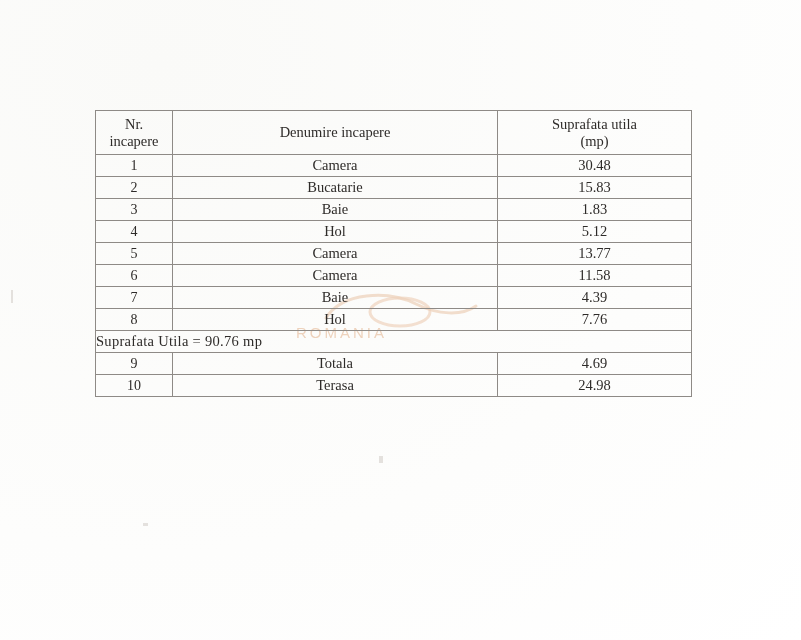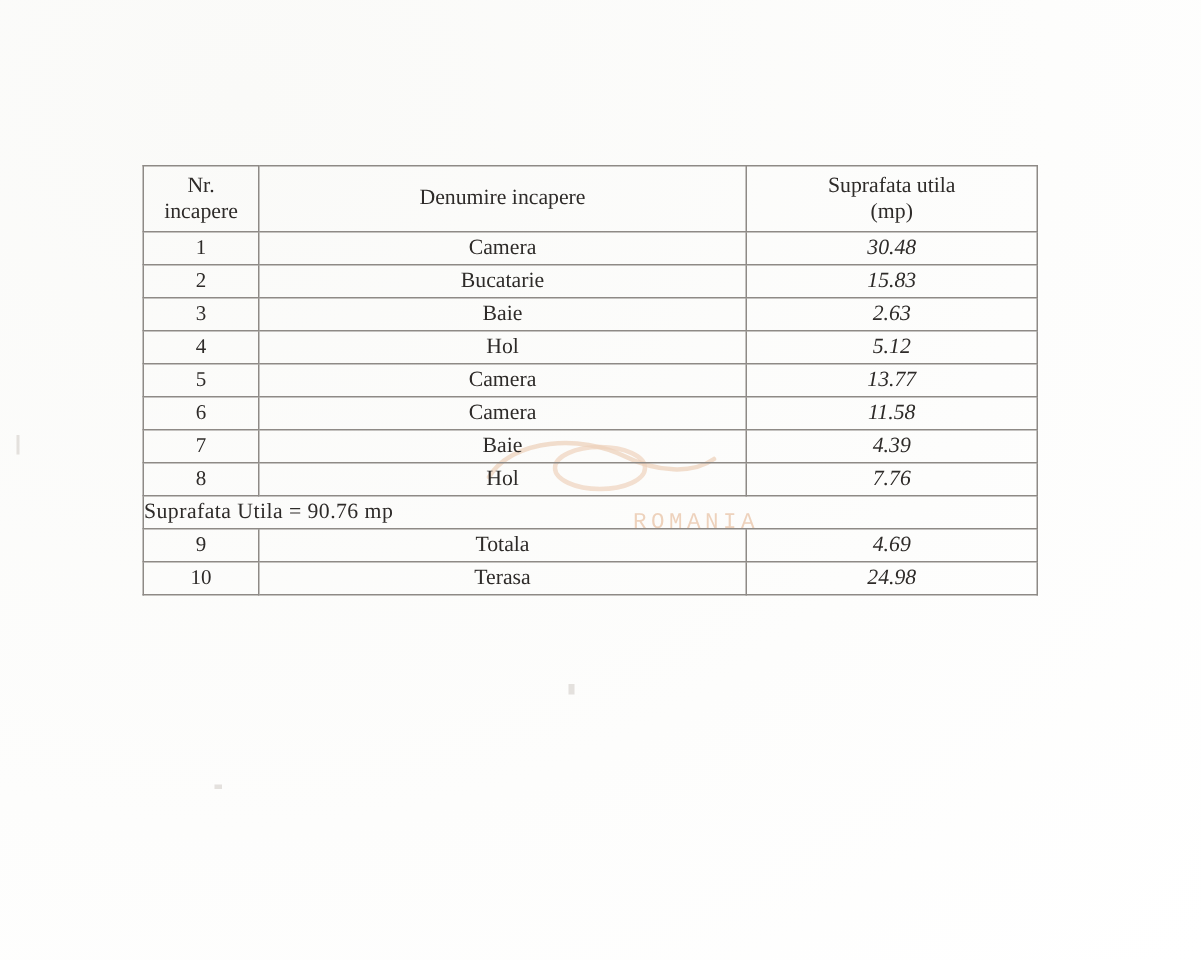--- a/index.html
+++ b/index.html
@@ -40,24 +40,24 @@
     left: 296px;
     top: 284px;
     width: 210px;
     height: 88px;
     pointer-events: none;
     opacity: .55;
   }
   .watermark .wm-text {
     position: absolute;
     left: 0;
-    top: 56px;
+    top: 40px;
     width: 210px;
-    text-align: right;
-    font-family: Liberation Mono, monospace;
+    text-align: left;
+    font-family: Liberation Sans, sans-serif;
     font-size: 15px;
     letter-spacing: 3px;
     color: #e2b08a;
   }
   table.doc-table {
     position: absolute;
     left: 95px;
     top: 110px;
     width: 596px;
     border-collapse: collapse;
@@ -92,21 +92,20 @@
     font-size: 14px;
   }
   .cell-name {
     text-align: center;
     padding-left: 12px;
     font-size: 14.5px;
   }
   .cell-area {
     text-align: center;
     font-size: 14.5px;
-    font-style: italic;
   }
   .cell-total {
     text-align: left;
     font-size: 14.5px;
     letter-spacing: .3px;
   }
 </style>
 </head>
 <body>
 
@@ -151,21 +150,21 @@
         <td class="cell-area">30.48</td>
       </tr>
       <tr>
         <td class="cell-nr">2</td>
         <td class="cell-name">Bucatarie</td>
         <td class="cell-area">15.83</td>
       </tr>
       <tr>
         <td class="cell-nr">3</td>
         <td class="cell-name">Baie</td>
-        <td class="cell-area">2.63</td>
+        <td class="cell-area">1.83</td>
       </tr>
       <tr>
         <td class="cell-nr">4</td>
         <td class="cell-name">Hol</td>
         <td class="cell-area">5.12</td>
       </tr>
       <tr>
         <td class="cell-nr">5</td>
         <td class="cell-name">Camera</td>
         <td class="cell-area">13.77</td>

